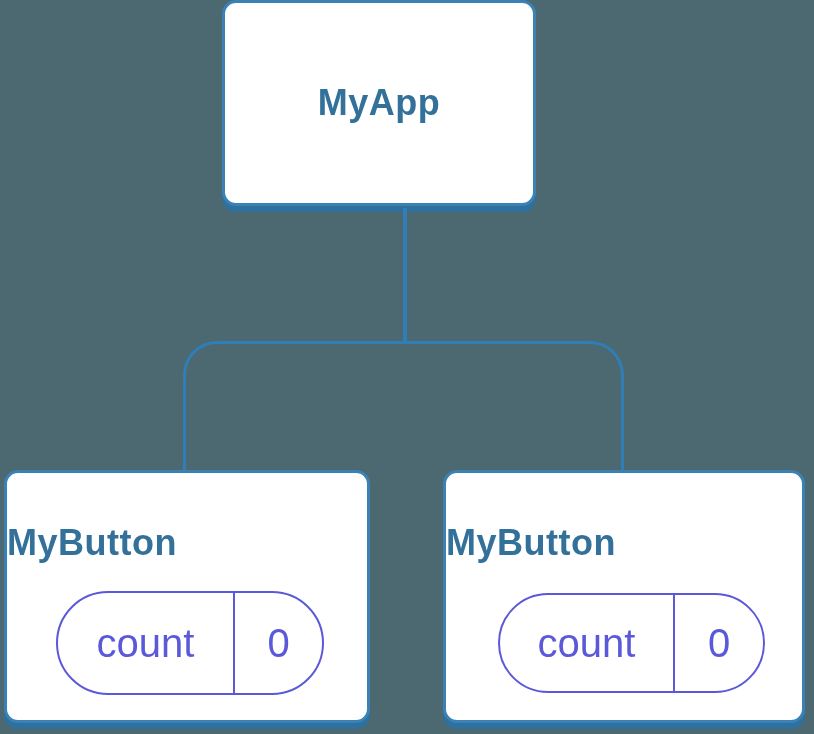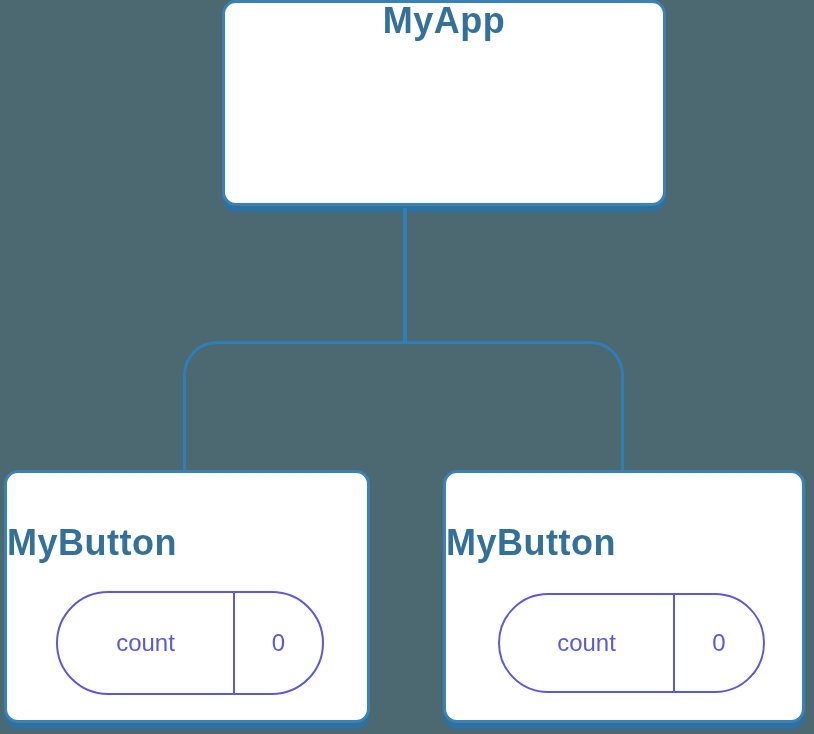--- a/index.html
+++ b/index.html
@@ -21,24 +21,24 @@
     position: absolute;
     background: #ffffff;
     border: 3px solid #3A82B5;
     border-radius: 14px;
     box-shadow: 0 6px 0 #2E709E;
     box-sizing: border-box;
   }
   .card-root {
     left: 222px;
     top: 0px;
-    width: 444px;
+    width: 314px;
     height: 206px;
     display: flex;
-    align-items: flex-start;
+    align-items: center;
     justify-content: center;
   }
   .card-child-left  { left: 4px;   top: 470px; width: 366px; height: 253px; }
   .card-child-right { left: 443px; top: 470px; width: 362px; height: 253px; }
   .component-label {
     color: #33719B;
     font-size: 36px;
     font-weight: bold;
     letter-spacing: 0.5px;
     line-height: 1;
@@ -71,21 +71,21 @@
     border-radius: 34px 34px 0 0;
   }
   .state-pill {
     position: absolute;
     display: flex;
     box-sizing: border-box;
     border: 2.5px solid #5B59D9;
     border-radius: 60px;
     overflow: hidden;
     color: #5B59D9;
-    font-size: 24px;
+    font-size: 40px;
     line-height: 1;
   }
   .pill-left  { left: 49px; top: 118px; width: 268px; height: 104px; }
   .pill-right { left: 52px; top: 120px; width: 267px; height: 100px; }
   .state-key-cell {
     flex: 0 0 177px;
     display: flex;
     align-items: center;
     justify-content: center;
     border-right: 2.5px solid #5B59D9;

